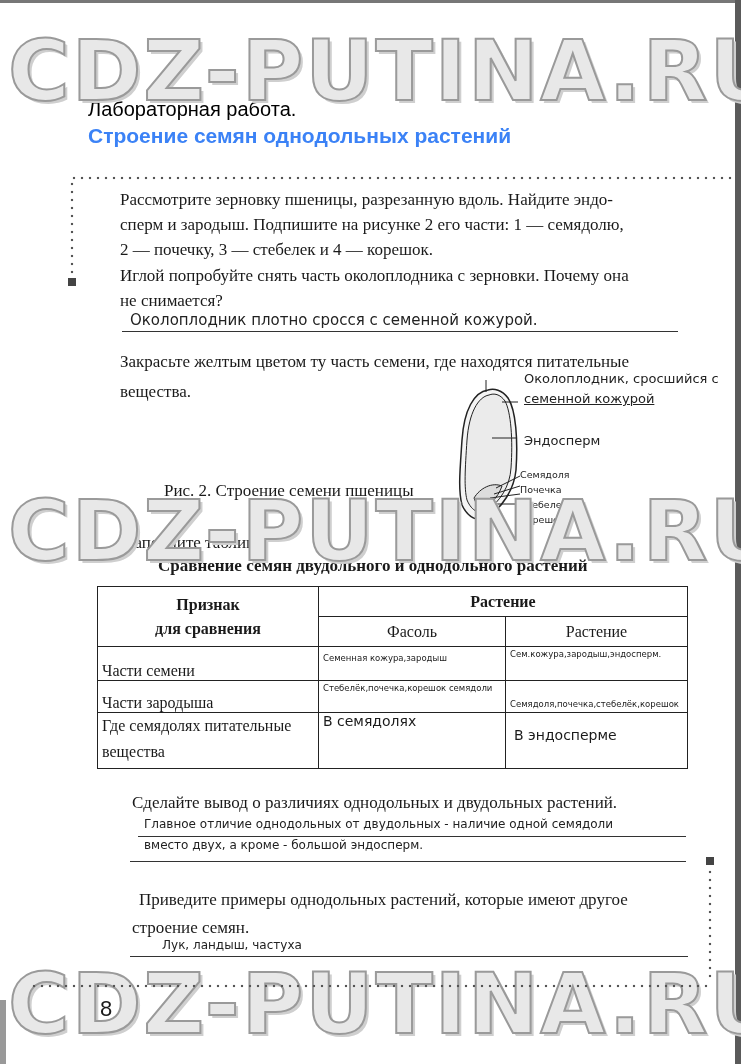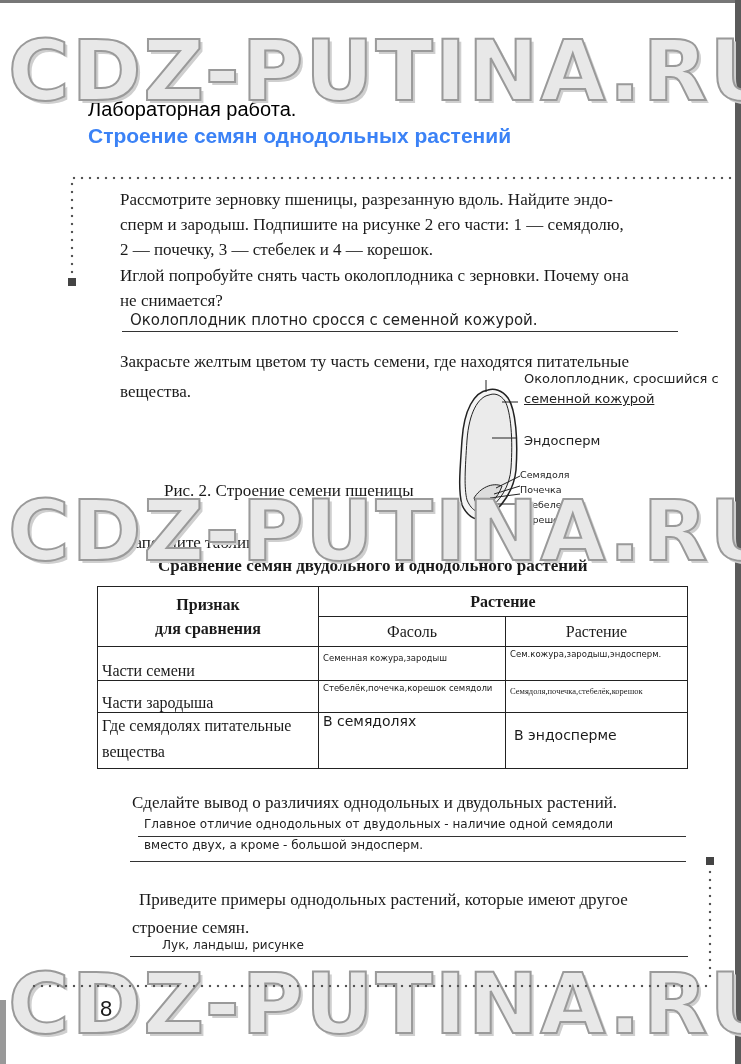--- a/index.html
+++ b/index.html
@@ -113,21 +113,21 @@
     <td class="cell-main" style="text-align:center; vertical-align:middle;">Растение</td>
   </tr>
   <tr style="height:34px;">
     <td class="cell-main" style="vertical-align:bottom;">Части семени</td>
     <td class="cell-small" style="padding-top:6px;">Семенная кожура,зародыш</td>
     <td class="cell-small" style="padding-top:2px;margin-left:20px;">Сем.кожура,зародыш,эндосперм.</td>
   </tr>
   <tr style="height:32px;">
     <td class="cell-main" style="vertical-align:bottom;">Части зародыша</td>
     <td class="cell-small" style="padding-top:2px;">Стебелёк,почечка,корешок семядоли</td>
-    <td class="cell-small" style="padding-top:5px;font-family:Liberation Serif, serif;">Семядоля,почечка,стебелёк,корешок</td>
+    <td class="cell-small" style="padding-top:18px;">Семядоля,почечка,стебелёк,корешок</td>
   </tr>
   <tr style="height:56px;">
     <td class="cell-main" style="line-height:26px;">
       <div>Где семядолях питательные</div>
       <div>вещества</div>
     </td>
     <td class="cell-hw" style="">В семядолях</td>
     <td class="cell-hw" style="padding-left:8px; padding-top:14px;">В эндосперме</td>
   </tr>
 </tbody>
@@ -137,17 +137,17 @@
 <div class="hw" style="left:144px; top:817px;">Главное отличие однодольных от двудольных - наличие одной семядоли</div>
 <div class="rule" style="left:138px; top:836px; width:548px;"></div>
 <div class="hw" style="left:144px; top:838px;">вместо двух, а кроме - большой эндосперм.</div>
 <div class="rule" style="left:130px; top:861px; width:556px;"></div>
 
 <div class="sq" style="left:706px; top:857px;"></div>
 <div class="dots-v" style="left:708px; top:868px; height:110px;"></div>
 
 <div class="p" style="left:132px; top:888px;margin-left:7px;">Приведите примеры однодольных растений, которые имеют другое</div>
 <div class="p" style="left:132px; top:916px;">строение семян.</div>
-<div class="hw" style="left:162px; top:938px;">Лук, ландыш, рисунке</div>
+<div class="hw" style="left:162px; top:938px;">Лук, ландыш, частуха</div>
 <div class="rule" style="left:130px; top:956px; width:558px;"></div>
 
 <div class="dots-h" style="left:30px; top:984px; width:680px; z-index:6;"></div>
 <div class="page-num" style="left:100px; top:996px;">8</div>
 
 </body></html>

